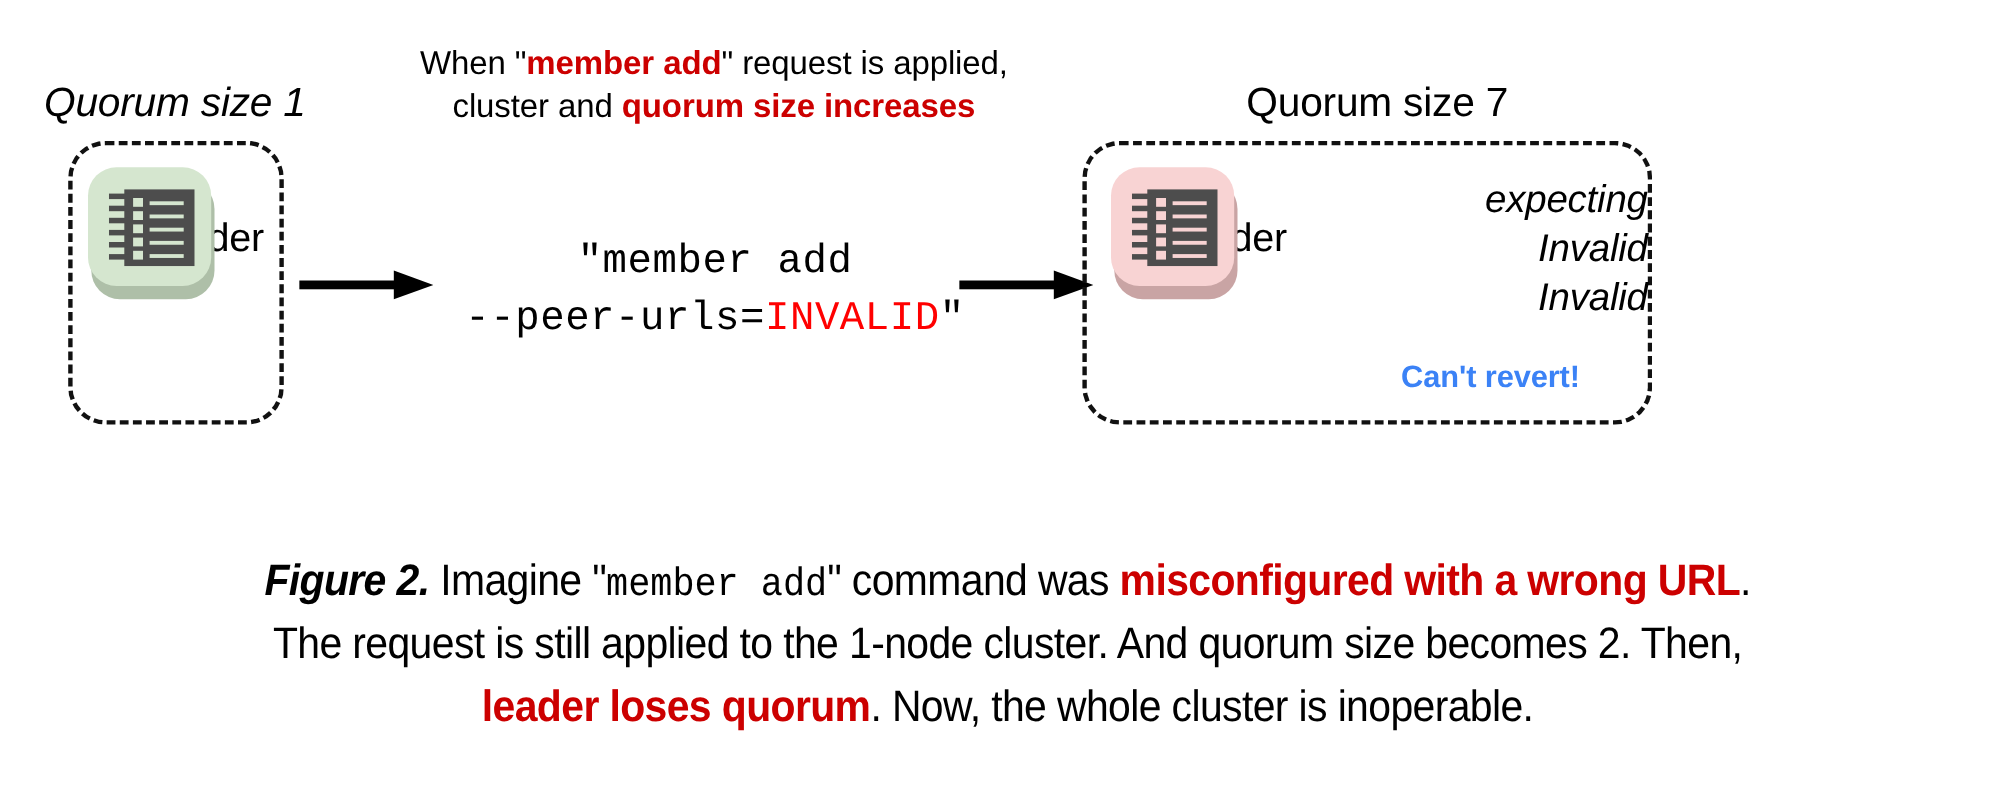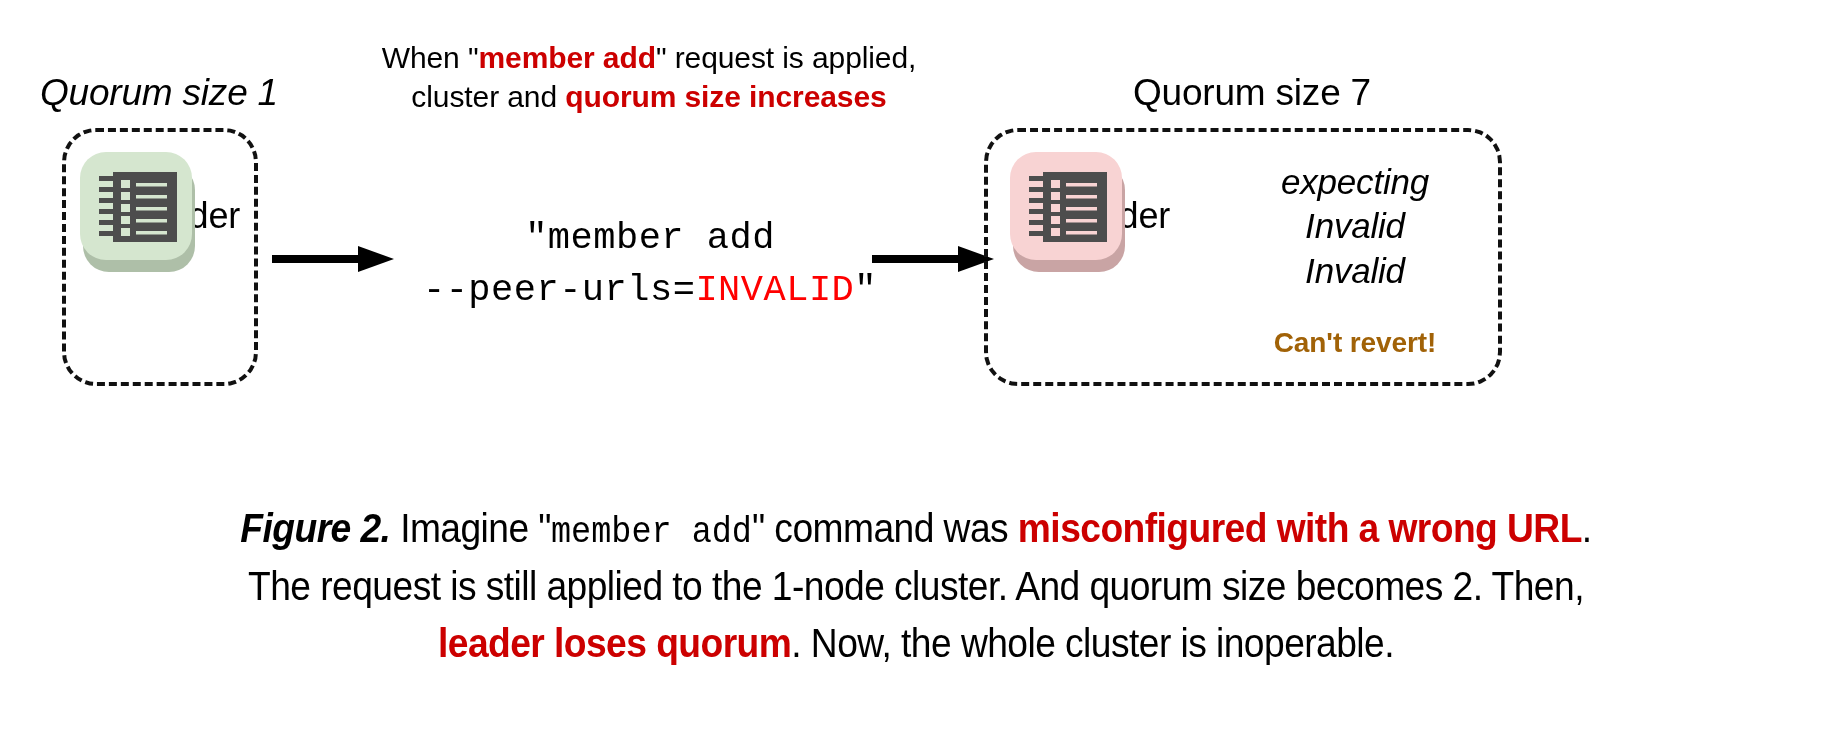--- a/index.html
+++ b/index.html
@@ -135,35 +135,35 @@
   .arrow svg { display: block; width: 100%; height: 100%; }
   #arrow-1 { left: 272px; top: 244px; width: 122px; }
   #arrow-2 { left: 872px; top: 244px; width: 122px; }
 
   
   #state-note {
     position: absolute;
     left: 1212px;
     top: 160px;
     width: 286px;
-    text-align: center;
+    text-align: right;
     font-size: 35px;
     font-style: italic;
     line-height: 1.27;
     letter-spacing: -0.2px;
   }
   #revert-note {
     position: absolute;
     left: 1212px;
     top: 327px;
     width: 286px;
     text-align: center;
     font-size: 28px;
     font-weight: bold;
-    color: #a16207;
+    color: #3b82f6;
     letter-spacing: -0.1px;
   }
 
   
   #caption {
     position: absolute;
     left: 60px;
     top: 500px;
     width: 1712px;
     text-align: center;

